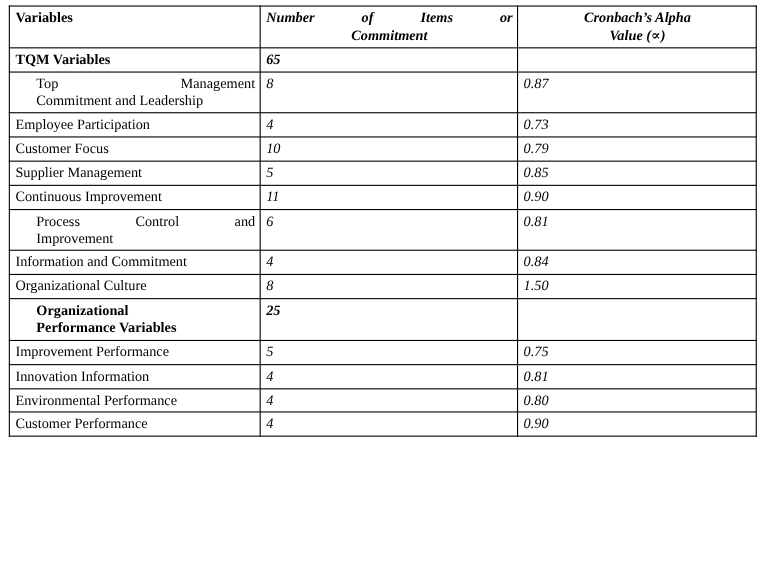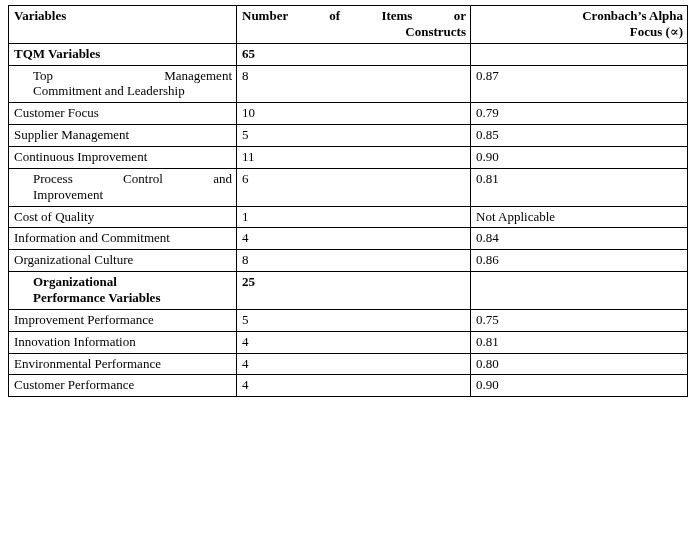--- a/index.html
+++ b/index.html
@@ -56,41 +56,42 @@
     text-align: justify;
     text-align-last: justify;
   }
   td.cell-variable.justify-all > span.line-tail {
     display: block;
     text-align: left;
   }
 
   td.cell-num, td.cell-alpha {
     text-align: left;
+    font-style: italic;
   }
 
   tr.header-row td,
   td.bold-cell {
     font-weight: bold;
   }
 
   tr.header-row td.cell-variable,
   tr.header-row td.cell-num,
   tr.header-row td.cell-alpha {
     font-weight: bold;
   }
 
   tr.header-row td .line-full {
     display: block;
     text-align: justify;
     text-align-last: justify;
   }
   tr.header-row td .line-tail {
     display: block;
-    text-align: right;
+    text-align: center;
   }
 
   .tall-empty {
     display: block;
     min-height: 1.22em;
   }
 </style>
 </head>
 <body>
 
@@ -101,41 +102,46 @@
       <col class="col-items">
       <col class="col-alpha">
     </colgroup>
     <tbody>
       <tr class="header-row">
         <td class="cell-variable">
           <span class="hdr-line">Variables</span>
         </td>
         <td class="cell-num">
           <span class="line-full">Number of Items or</span>
-          <span class="line-tail">Constructs</span>
+          <span class="line-tail">Commitment</span>
         </td>
         <td class="cell-alpha">
           <span class="line-tail">Cronbach’s Alpha</span>
-          <span class="line-tail">Focus (∝)</span>
+          <span class="line-tail">Value (∝)</span>
         </td>
       </tr>
     <tr class="data-row">
           <td class="cell-variable bold-cell"><span>TQM Variables</span></td>
           <td class="cell-num bold-cell"><span>65</span></td>
           <td class="cell-alpha bold-cell"><span></span></td>
         </tr>
         <tr class="data-row">
           <td class="cell-variable justify-all">
             <span class="line-full">Top Management</span>
             <span class="line-tail">Commitment and Leadership</span>
           </td>
           <td class="cell-num"><span>8</span><span class="tall-empty"></span></td>
           <td class="cell-alpha"><span>0.87</span></td>
         </tr>
         <tr class="data-row">
+          <td class="cell-variable"><span>Employee Participation</span></td>
+          <td class="cell-num"><span>4</span></td>
+          <td class="cell-alpha"><span>0.73</span></td>
+        </tr>
+        <tr class="data-row">
           <td class="cell-variable"><span>Customer Focus</span></td>
           <td class="cell-num"><span>10</span></td>
           <td class="cell-alpha"><span>0.79</span></td>
         </tr>
         <tr class="data-row">
           <td class="cell-variable"><span>Supplier Management</span></td>
           <td class="cell-num"><span>5</span></td>
           <td class="cell-alpha"><span>0.85</span></td>
         </tr>
         <tr class="data-row">
@@ -145,33 +151,28 @@
         </tr>
         <tr class="data-row">
           <td class="cell-variable justify-all">
             <span class="line-full">Process Control and</span>
             <span class="line-tail">Improvement</span>
           </td>
           <td class="cell-num"><span>6</span><span class="tall-empty"></span></td>
           <td class="cell-alpha"><span>0.81</span></td>
         </tr>
         <tr class="data-row">
-          <td class="cell-variable"><span>Cost of Quality</span></td>
-          <td class="cell-num"><span>1</span></td>
-          <td class="cell-alpha"><span>Not Applicable</span></td>
-        </tr>
-        <tr class="data-row">
           <td class="cell-variable"><span>Information and Commitment</span></td>
           <td class="cell-num"><span>4</span></td>
           <td class="cell-alpha"><span>0.84</span></td>
         </tr>
         <tr class="data-row">
           <td class="cell-variable"><span>Organizational Culture</span></td>
           <td class="cell-num"><span>8</span></td>
-          <td class="cell-alpha"><span>0.86</span></td>
+          <td class="cell-alpha"><span>1.50</span></td>
         </tr>
         <tr class="data-row">
           <td class="cell-variable justify-all bold-cell">
             <span class="line-full">Organizational</span>
             <span class="line-tail">Performance Variables</span>
           </td>
           <td class="cell-num bold-cell"><span>25</span><span class="tall-empty"></span></td>
           <td class="cell-alpha bold-cell"><span></span></td>
         </tr>
         <tr class="data-row">

